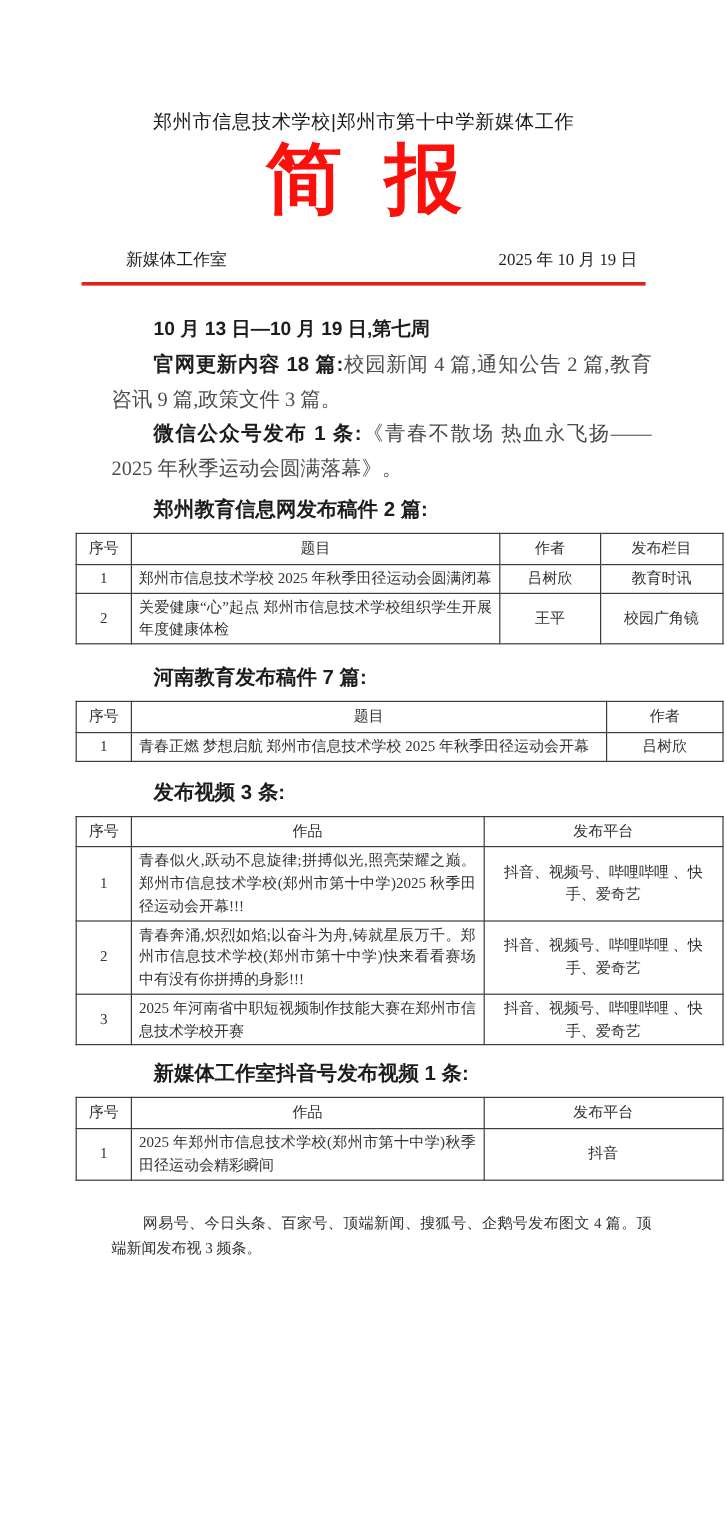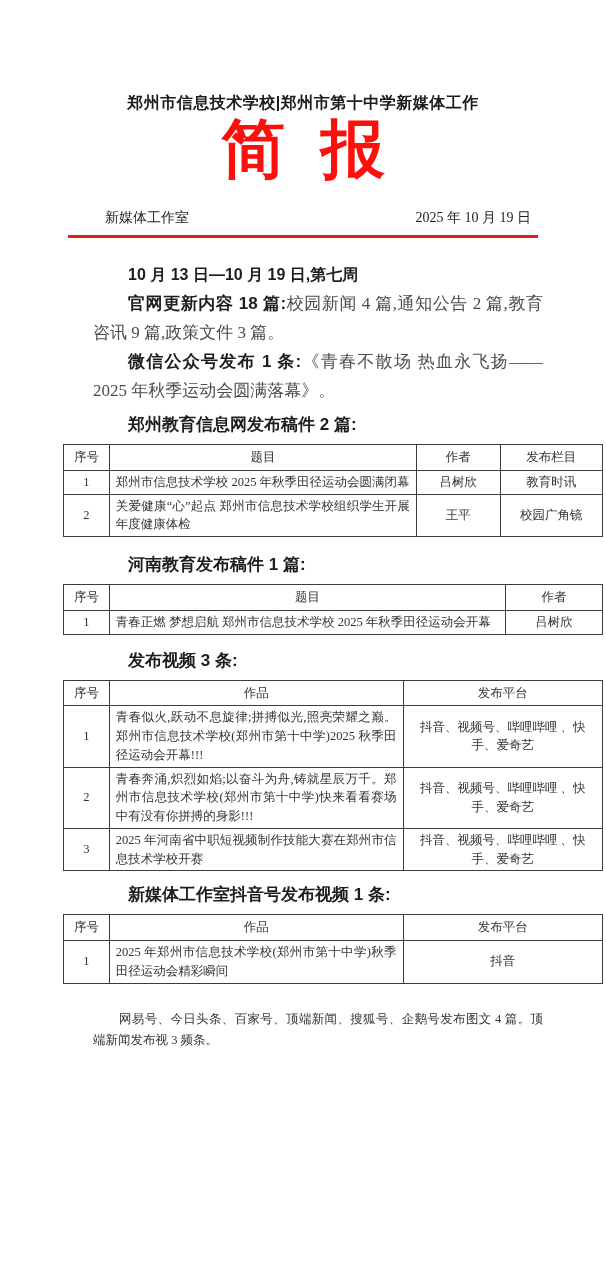--- a/index.html
+++ b/index.html
@@ -6,21 +6,21 @@
   body {
     width: 606px; height: 1280px; overflow: hidden;
     font-family: "Liberation Serif", "DejaVu Serif", serif;
     color: #1e1e1e;
   }
   .page { padding: 94px 63px 0 63px; box-sizing: border-box; }
 
   .org-line {
     text-align: center;
     font-family: "Liberation Sans", "DejaVu Sans", sans-serif;
-    font-weight: 700; font-size: 16px; color: #1b1b1b; letter-spacing: 0.5px;
+    font-weight: 400; font-size: 16px; color: #1b1b1b; letter-spacing: 0.5px;
     line-height: 18px;
   }
   .doc-title {
     text-align: center;
     font-family: "Liberation Sans", "DejaVu Sans", sans-serif;
     font-weight: 700; font-size: 64px; line-height: 74px;
     color: #fb100c; white-space: pre;
   }
   .issue-no { margin-top: 4px; text-align: center; font-size: 17px; line-height: 24px; color: #222; }
 
@@ -117,21 +117,21 @@
       </tr>
       <tr>
         <td class="ctr">2</td>
         <td class="txt">关爱健康“心”起点 郑州市信息技术学校组织学生开展年度健康体检</td>
         <td class="ctr">王平</td>
         <td class="ctr">校园广角镜</td>
       </tr>
     </tbody>
       </table>
 
-    <div class="section-heading sh2">河南教育发布稿件 1 篇:</div>
+    <div class="section-heading sh2">河南教育发布稿件 7 篇:</div>
     <table class="tbl t2">
       <colgroup>
           <col class="c-no">
           <col class="c-title">
           <col class="c-author">
         </colgroup>
       <tbody>
           <tr>
         <th>序号</th>
         <th>题目</th>

